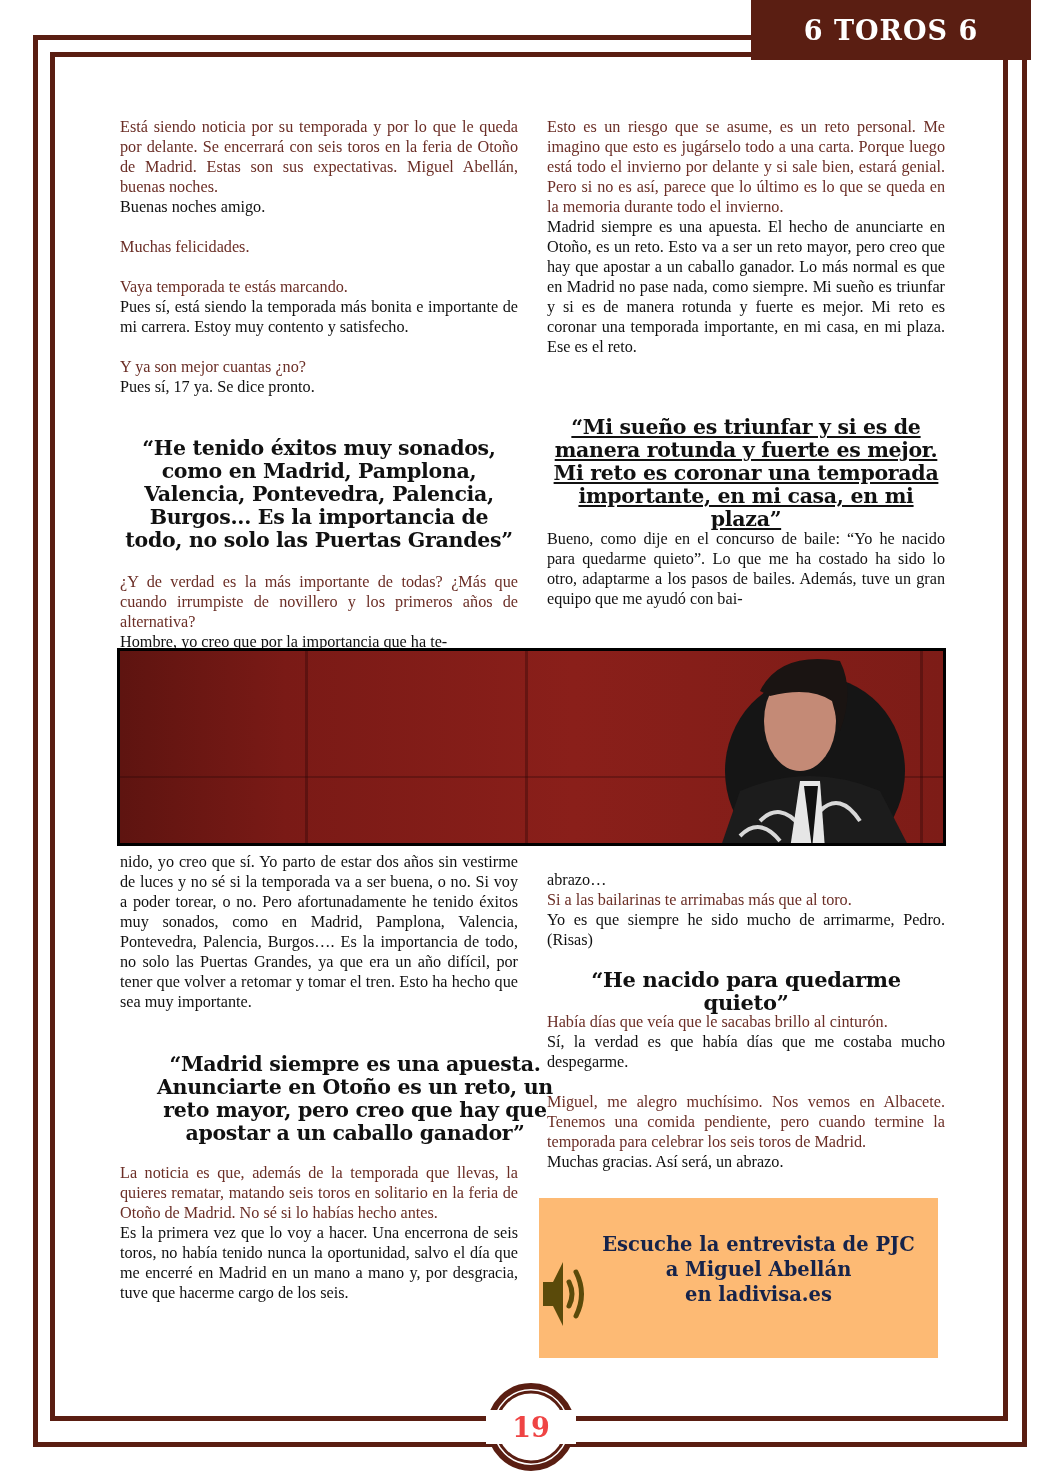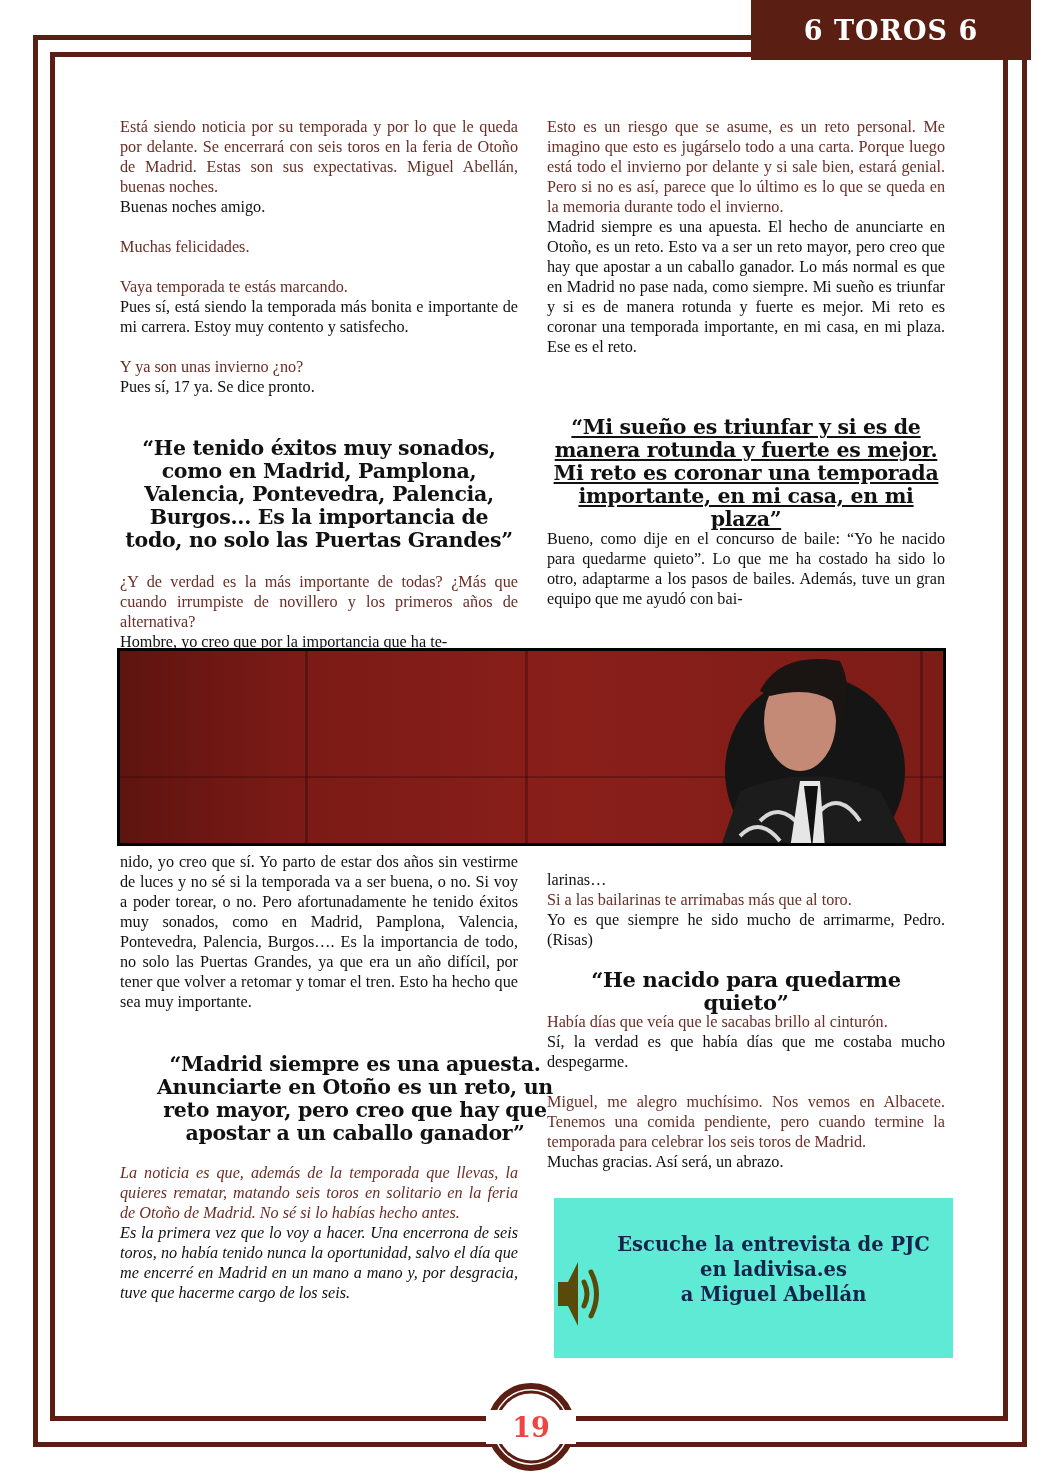--- a/index.html
+++ b/index.html
@@ -18,21 +18,21 @@
   .a { color: #111; }
   .just { text-align: justify; }
   .gap { height: 20px; }
   .pull { font-family: "DejaVu Serif", serif; font-weight: bold; font-size: 20.5px; line-height: 23px;
           text-align: center; color: #111; letter-spacing: -0.3px; }
   .photo { position: absolute; left: 117px; top: 648px; width: 829px; height: 198px; box-sizing: border-box;
            border: 3px solid #000; overflow: hidden;
            background: linear-gradient(90deg, #5e1410 0%, #7a1a16 20%, #8a1f1a 55%, #7d1c17 100%); }
   .photo .seam { position: absolute; top: 0; bottom: 0; width: 3px; background: rgba(40,5,5,0.35); }
   .photo .hseam { position: absolute; left: 0; right: 0; height: 2px; background: rgba(40,5,5,0.3); }
-  .audio-box { position: absolute; left: 554px; top: 1198px; width: 399px; height: 160px; background: #5eead4; }
+  .audio-box { position: absolute; left: 539px; top: 1198px; width: 399px; height: 160px; background: #fdba74; }
   .audio-text { position: absolute; left: 40px; right: 0; top: 34px; text-align: center;
                 font-family: "DejaVu Serif", serif; font-weight: bold; font-size: 19.5px; line-height: 25px; color: #16234a; }
   .speaker { position: absolute; left: 4px; top: 62px; width: 44px; height: 68px; }
   .pagenum-wrap { position: absolute; left: 486px; top: 1382px; width: 90px; height: 90px; }
   .pagenum { position: absolute; left: 0; top: 0; width: 90px; height: 90px; display: flex; align-items: center;
              justify-content: center; font-family: "DejaVu Serif", serif; font-weight: bold; font-size: 27px; color: #ef4444; }
 </style>
 </head>
 <body>
 
@@ -44,21 +44,21 @@
 
 <div class="col left just" style="top:117px;">
   <div class="q">Está siendo noticia por su temporada y por lo que le queda por delante. Se encerrará con seis toros en la feria de Otoño de Madrid. Estas son sus expectativas. Miguel Abellán, buenas noches.</div>
   <div class="a">Buenas noches amigo.</div>
   <div class="gap"></div>
   <div class="q">Muchas felicidades.</div>
   <div class="gap"></div>
   <div class="q">Vaya temporada te estás marcando.</div>
   <div class="a">Pues sí, está siendo la temporada más bonita e importante de mi carrera. Estoy muy contento y satisfecho.</div>
   <div class="gap"></div>
-  <div class="q">Y ya son unas invierno ¿no?</div>
+  <div class="q">Y ya son mejor cuantas ¿no?</div>
   <div class="a">Pues sí, 17 ya. Se dice pronto.</div>
 </div>
 
 <div class="col left pull" style="top:437px;">“He tenido éxitos muy sonados, como en Madrid, Pamplona, Valencia, Pontevedra, Palencia, Burgos... Es la importancia de todo, no solo las Puertas Grandes”</div>
 
 <div class="col left just" style="top:572px;">
   <div class="q">¿Y de verdad es la más importante de todas? ¿Más que cuando irrumpiste de novillero y los primeros años de alternativa?</div>
   <div class="a">Hombre, yo creo que por la importancia que ha te-</div>
 </div>
 
@@ -84,49 +84,49 @@
     <path d="M684 135 L692 198 L698 135 Z" fill="#111"></path>
     <ellipse cx="680" cy="70" rx="36" ry="50" fill="#c48a76"></ellipse>
     <path d="M640 40 Q660 0 720 10 Q735 40 720 80 L712 50 Q690 35 650 45 Z" fill="#1a1412"></path>
   </svg>
 </div>
 
 <div class="col left just" style="top:852px;">
   <div class="a">nido, yo creo que sí. Yo parto de estar dos años sin vestirme de luces y no sé si la temporada va a ser buena, o no.  Si voy a poder torear, o no. Pero afortunadamente he tenido éxitos muy sonados, como en Madrid, Pamplona, Valencia, Pontevedra, Palencia, Burgos…. Es la importancia de todo, no solo las Puertas Grandes,  ya que era un año difícil, por tener que volver a retomar y tomar el tren. Esto ha hecho que sea muy importante.</div>
 </div>
 <div class="col left pull" style="top:1053px;margin-left:36px;">“Madrid siempre es una apuesta. Anunciarte en Otoño es un reto, un reto mayor, pero creo que hay que apostar a un caballo ganador”</div>
-<div class="col left just" style="top:1163px;font-style:italic;">
+<div class="col left just" style="top:1163px;">
   <div class="q">La noticia es que, además de la temporada que llevas, la quieres rematar, matando seis toros en solitario en la feria de Otoño de Madrid. No sé si lo habías hecho antes.</div>
   <div class="a">Es la primera vez que lo voy a hacer. Una encerrona de seis toros, no había tenido nunca la oportunidad, salvo el día que me encerré en Madrid en un mano a mano y, por desgracia, tuve que hacerme cargo de los seis.</div>
 </div>
 
 <div class="col right just" style="top:870px;">
-  <div class="a">larinas…</div>
+  <div class="a">abrazo…</div>
   <div class="q">Si a las bailarinas te arrimabas más que al toro.</div>
   <div class="a">Yo es que siempre he sido mucho de arrimarme, Pedro. (Risas)</div>
 </div>
 <div class="col right pull" style="top:968px; font-size:21px;">“He nacido para quedarme quieto”</div>
 <div class="col right just" style="top:1012px;">
   <div class="q">Había días que veía que le sacabas brillo al cinturón.</div>
   <div class="a">Sí, la verdad es que había días que me costaba mucho despegarme.</div>
   <div class="gap"></div>
   <div class="q">Miguel, me alegro muchísimo. Nos vemos en Albacete. Tenemos una comida pendiente, pero cuando termine la temporada para celebrar los seis toros de Madrid.</div>
   <div class="a">Muchas gracias. Así será, un abrazo.</div>
 </div>
 
 <div class="audio-box">
   <svg class="speaker" viewBox="0 0 44 68">
     <path d="M0 22 L10 22 L20 2 L20 66 L10 46 L0 46 Z" fill="#5a4a0a"></path>
     <path d="M26 22 Q32 34 26 46" stroke="#5a4a0a" stroke-width="5" fill="none" stroke-linecap="round"></path>
     <path d="M33 12 Q44 34 33 56" stroke="#5a4a0a" stroke-width="5" fill="none" stroke-linecap="round"></path>
   </svg>
   <div class="audio-text">
     <div>Escuche la entrevista de PJC</div>
+    <div>a  Miguel Abellán</div>
     <div>en ladivisa.es</div>
-    <div>a  Miguel Abellán</div>
   </div>
 </div>
 
 <div class="pagenum-wrap">
   <svg width="90" height="90" style="position:absolute;left:0;top:0;">
     <circle cx="45" cy="45" r="41" fill="#fff" stroke="#5a1e12" stroke-width="6"></circle>
     <circle cx="45" cy="45" r="35" fill="none" stroke="#5a1e12" stroke-width="3"></circle>
     <rect x="0" y="28" width="90" height="34" fill="#fff"></rect>
   </svg>
   <div class="pagenum">19</div>

